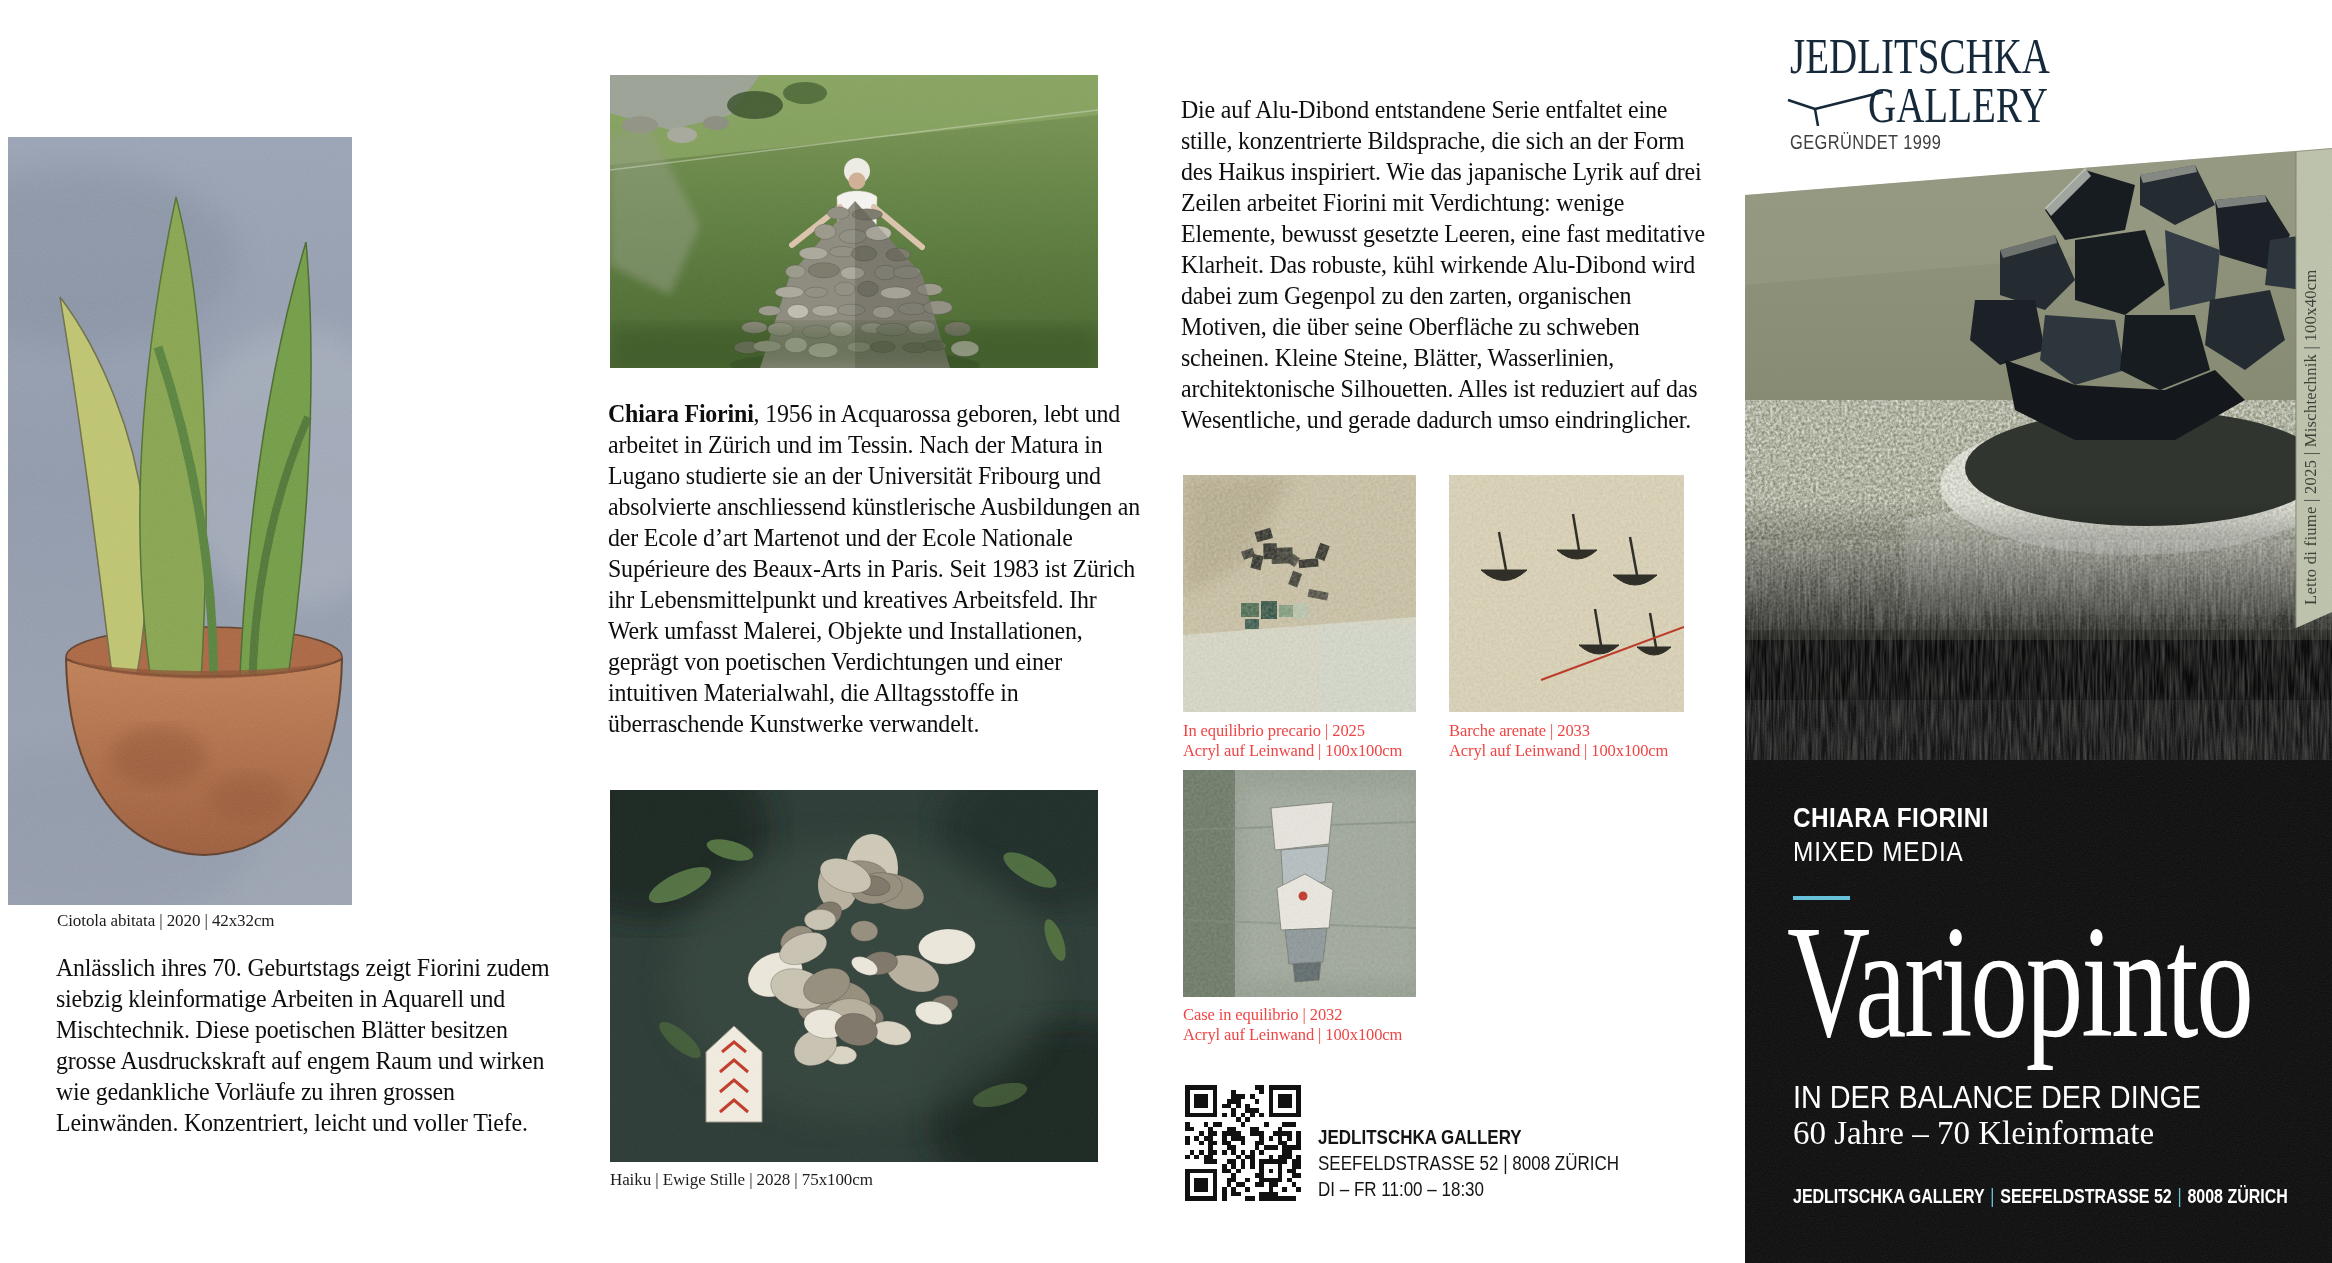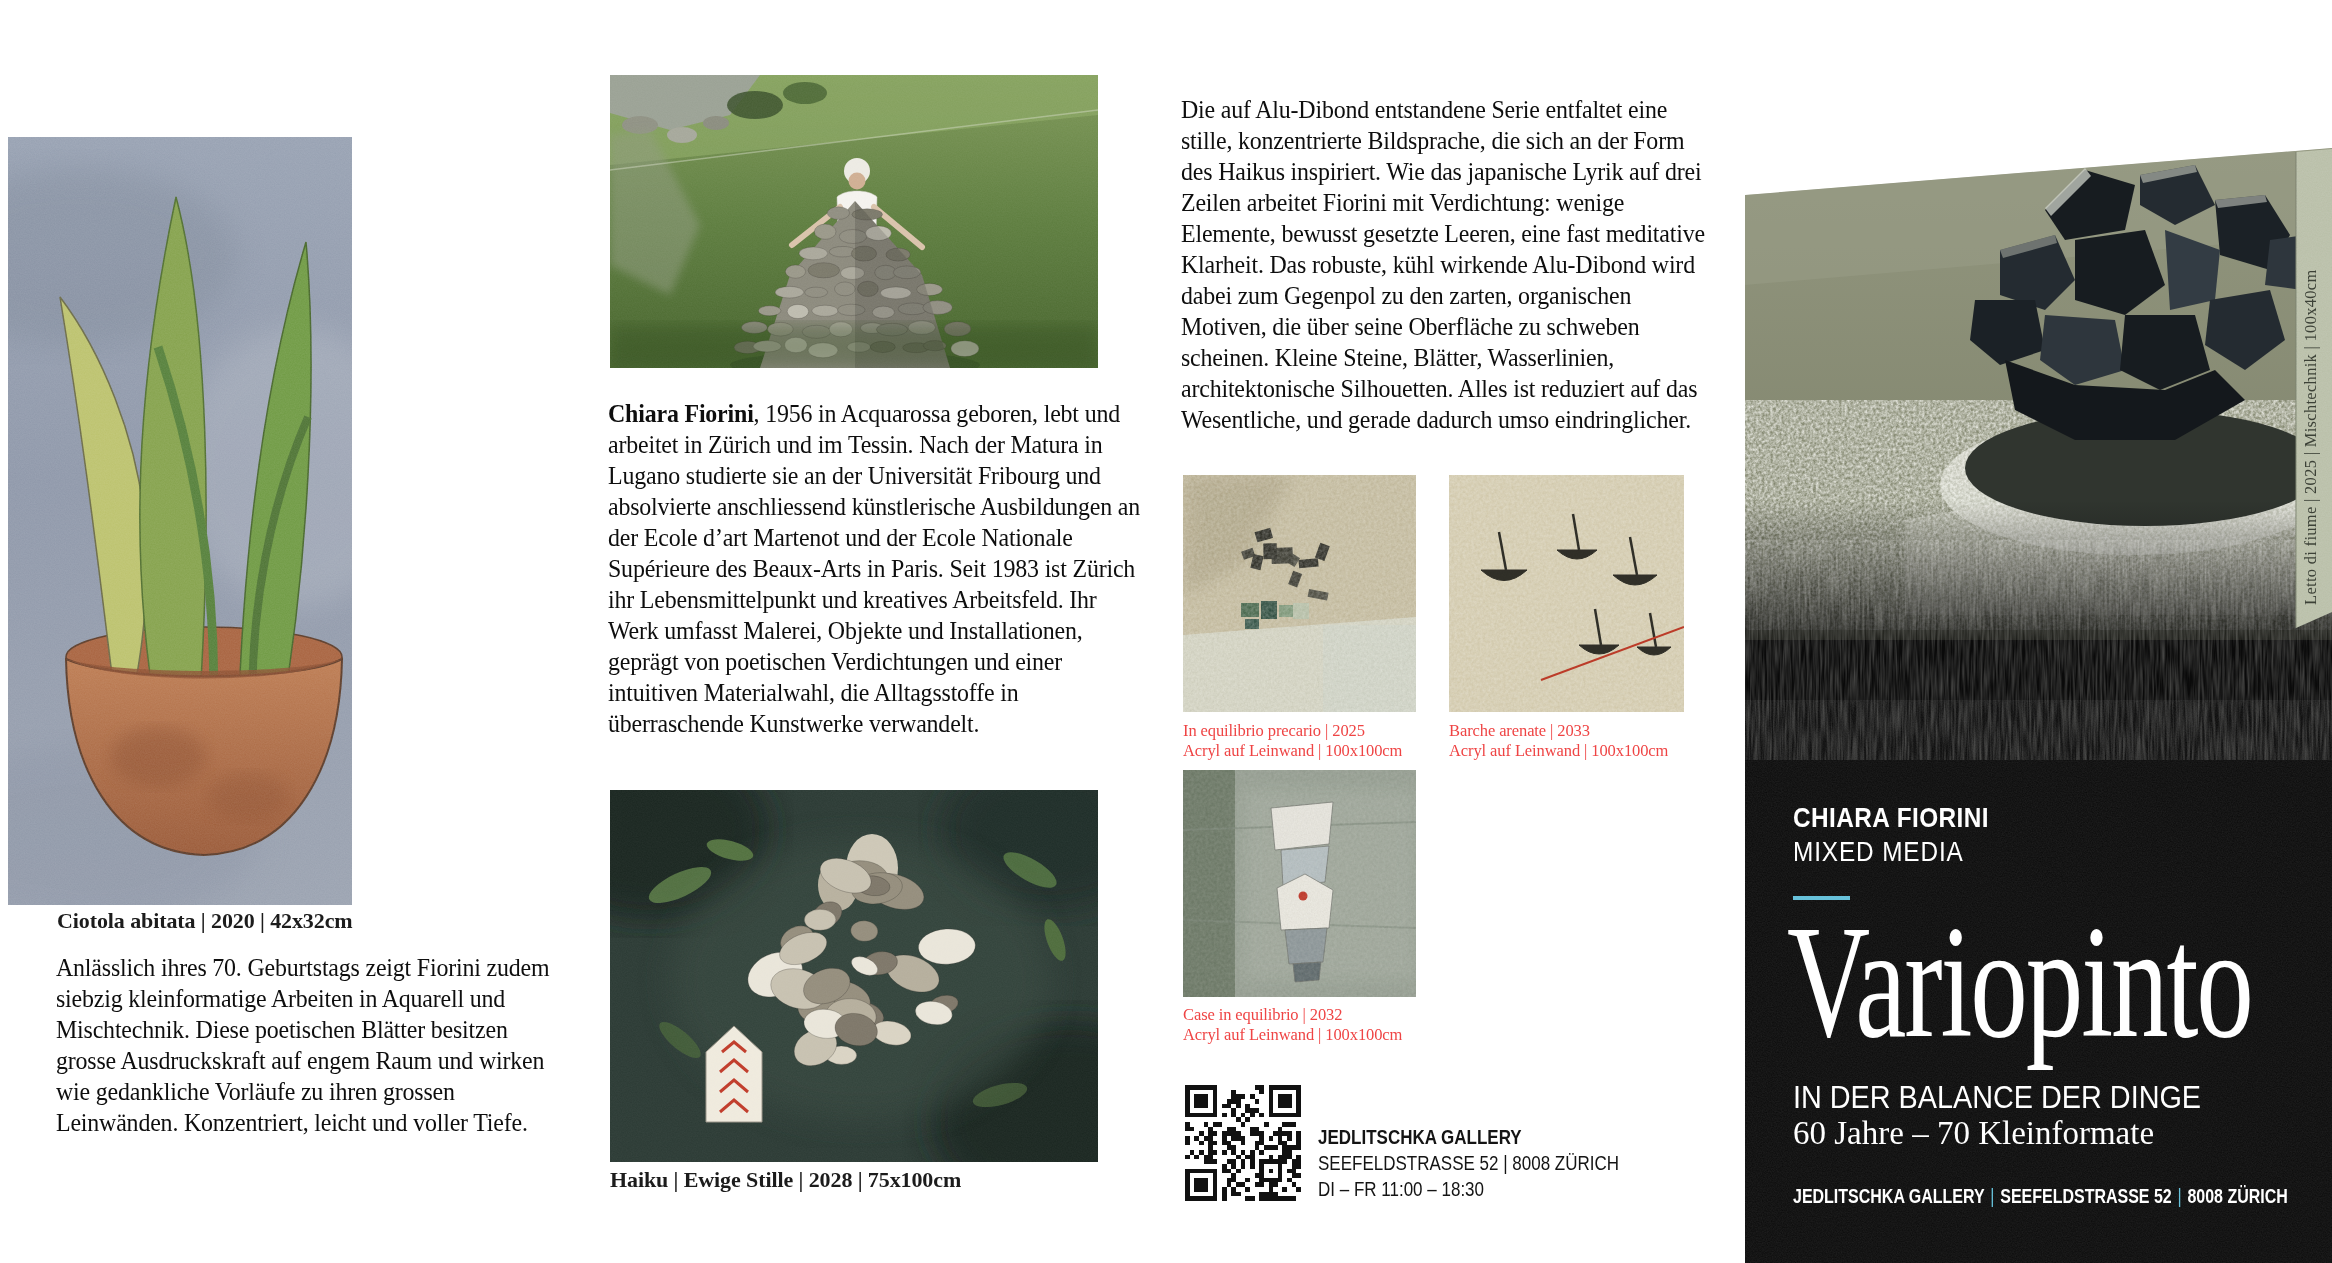--- a/index.html
+++ b/index.html
@@ -3,21 +3,21 @@
 <meta charset="utf-8">
 <style>
   html,body{margin:0;padding:0;background:#ffffff;}
   #canvas{position:relative;width:2332px;height:1263px;background:#fff;overflow:hidden;
           font-family:"Liberation Serif","DejaVu Serif",serif;color:#111;}
   .abs{position:absolute;}
   .serif{font-family:"Liberation Serif","DejaVu Serif",serif;}
   .sans{font-family:"Liberation Sans","DejaVu Sans",sans-serif;}
   .body-text{font-size:26px;line-height:31px;letter-spacing:-0.2px;color:#0e0e0e;
              transform:scaleX(.92);transform-origin:0 0;margin:0;}
-  .cap{font-size:22px;line-height:20px;color:#1c1c1c;letter-spacing:-0.1px;font-weight:bold;}
+  .cap{font-size:17px;line-height:20px;color:#1c1c1c;letter-spacing:-0.1px;}
   .cap2{font-size:16.5px;line-height:19.5px;color:#ef4444;letter-spacing:-0.1px;}
   figure{margin:0;}
   .condense{transform:scaleX(.85);transform-origin:0 0;white-space:nowrap;}
   .cover-photo{clip-path:polygon(0 195px,587px 148px,587px 1263px,0 1263px);}
   .vtext{writing-mode:vertical-rl;transform:rotate(180deg);font-size:16.5px;
          color:#3c4137;letter-spacing:.3px;white-space:nowrap;}
   .pipe{color:#67c1da;font-weight:400;padding:0 7px;}
   b{font-weight:700;}
 </style>
 </head>
@@ -667,20 +667,33 @@
         <rect x="0" y="640" width="587" height="623" fill="#0a0a0a"></rect>
         <rect x="0" y="540" width="587" height="220" fill="#fff" filter="url(#streaks)" opacity=".35"></rect>
         <rect x="0" y="700" width="587" height="563" fill="#fff" filter="url(#grainW)" opacity=".10"></rect>
 
         <polygon points="551,152 587,149 587,612 551,628" fill="#b8bea7"></polygon>
         <line x1="551" y1="152" x2="551" y2="628" stroke="#7e8470" stroke-width="1.5" opacity=".7"></line>
         <polygon points="551,152 587,149 587,612 551,628" fill="#fff" filter="url(#grainW)" opacity=".15"></polygon>
       </svg>
     </div>
 
+    <div class="abs" style="left:0;top:0;width:587px;height:170px">
+      <div class="abs serif" style="left:45px;top:31px;font-size:50px;line-height:50px;color:#15293a;
+           transform:scaleX(.78);transform-origin:0 0;white-space:nowrap">JEDLITSCHKA</div>
+      <div class="abs serif" style="left:123px;top:80px;font-size:50px;line-height:50px;color:#15293a;
+           transform:scaleX(.78);transform-origin:0 0;white-space:nowrap">GALLERY</div>
+      <svg class="abs" style="left:40px;top:86px" width="100" height="40" viewBox="0 0 100 40">
+        <line x1="98" y1="6" x2="30" y2="23" stroke="#15293a" stroke-width="2.5"></line>
+        <line x1="30" y1="23" x2="3" y2="14" stroke="#15293a" stroke-width="2.5"></line>
+        <line x1="30" y1="23" x2="33" y2="40" stroke="#15293a" stroke-width="2.5"></line>
+      </svg>
+      <div class="abs sans" style="left:45px;top:131px;font-size:20px;letter-spacing:.5px;color:#3f3f3f;
+           transform:scaleX(.82);transform-origin:0 0;white-space:nowrap">GEGRÜNDET 1999</div>
+    </div>
 
     <div class="abs vtext serif" style="left:556px;top:165px;height:440px;width:28px">Letto di fiume | 2025 | Mischtechnik | 100x40cm</div>
 
     <div class="abs sans" style="left:48px;top:802px;font-size:28px;line-height:32px;font-weight:700;color:#fff;
          letter-spacing:.5px;transform:scaleX(.87);transform-origin:0 0;white-space:nowrap">CHIARA FIORINI</div>
     <div class="abs sans" style="left:48px;top:836px;font-size:28px;line-height:32px;font-weight:400;color:#fff;
          letter-spacing:1px;transform:scaleX(.87);transform-origin:0 0;white-space:nowrap">MIXED MEDIA</div>
     <div class="abs" style="left:48px;top:896px;width:57px;height:4px;background:#67c1da"></div>
     <div class="abs serif" style="left:42px;top:902px;font-size:160px;line-height:160px;color:#fff;
          letter-spacing:-3px;transform:scaleX(.72);transform-origin:0 0;white-space:nowrap">Variopinto</div>

